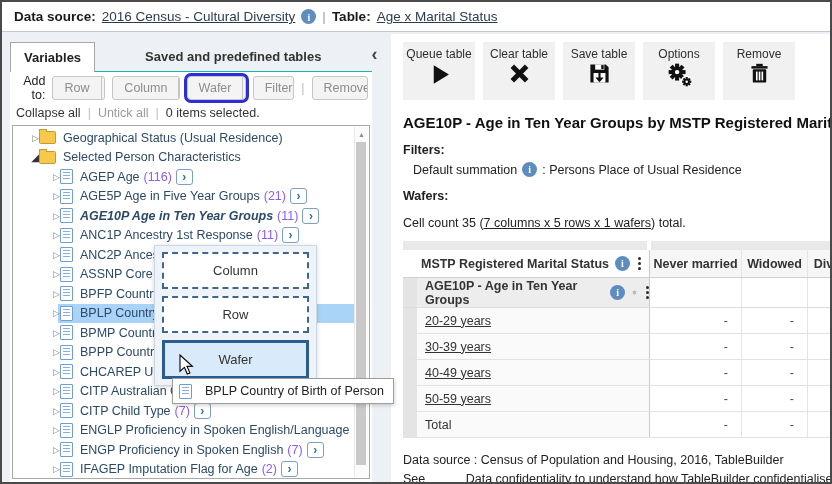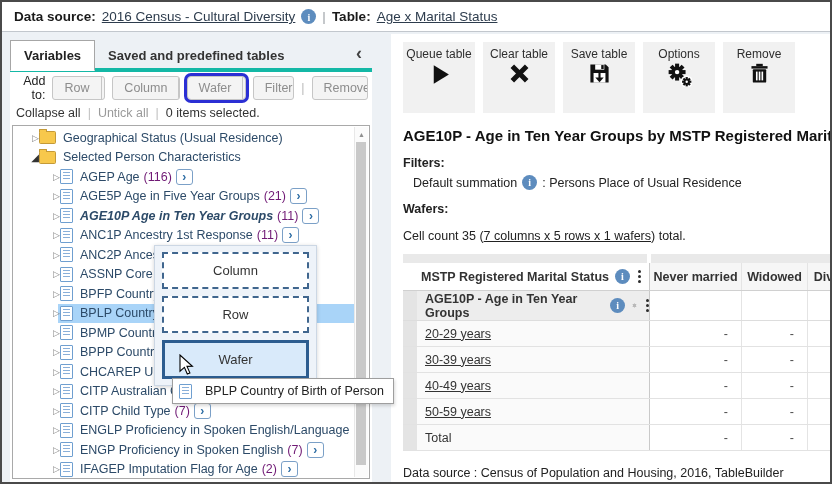--- a/index.html
+++ b/index.html
@@ -7,22 +7,22 @@
     background:#edf1f5;overflow:hidden;font-family:"Liberation Sans",sans-serif;}
   
   .topbar{position:absolute;left:0;top:0;width:100%;height:30px;background:#fff;border-bottom:1px solid #c2c7cd;
     display:flex;align-items:center;gap:6px;padding-left:12px;box-sizing:border-box;font-size:13.5px;color:#1a1a1a;}
   .tb-label{font-weight:bold;}
   .tb-link{color:#2d3c4d;text-decoration:underline;cursor:pointer;}
   .sep{color:#9aa0a6;}
   .info{width:15px;height:15px;border-radius:50%;background:#5d8cbe;color:#fff;text-align:center;flex:none;display:inline-block;}
   .info::before{content:"i";font:bold 10px/15px "Liberation Serif",serif;}
   
-  .tabs-row{position:absolute;left:8px;top:40px;width:362px;height:30px;border-bottom:4px solid #14b8a6;
-    display:flex;align-items:center;box-sizing:border-box;}
+  .tabs-row{position:absolute;left:8px;top:40px;width:362px;height:30px;border-bottom:1px solid #14b8a6;
+    display:flex;align-items:center;box-sizing:border-box;gap:37px;}
   .tab{font-weight:bold;font-size:13px;color:#333;padding:7px 13px;cursor:pointer;white-space:nowrap;}
   .tab.active{background:#fff;border:1px solid #a6a6a6;border-bottom:1px solid #fff;margin-bottom:-1px;color:#222;}
   .collapse-toggle{margin-left:auto;margin-right:10px;font-size:18px;font-weight:bold;color:#444;line-height:1;padding-bottom:5px;cursor:pointer;}
   .panel-body{position:absolute;left:8px;top:70px;width:362px;height:410px;background:#fff;box-sizing:border-box;text-align:right;}
   .addto-row{display:flex;align-items:center;gap:7px;height:31px;padding:0 4px;box-sizing:border-box;font-size:12.5px;color:#222;}
   .btn{display:inline-flex;align-items:stretch;border:1px solid #c6c6c6;border-radius:3px;background:#f4f4f4;
     color:#8d8d8d;font-size:12.5px;overflow:hidden;cursor:pointer;}
   .btn .main{padding:4px 11px;}
   .btn .caret{border-left:1px solid #c6c6c6;padding:4px 6px;font-size:8px;display:flex;align-items:center;color:#7a7a7a;}
   .btn.focused{box-shadow:0 0 0 3px #2b2fd4;border-radius:4px;}
@@ -38,41 +38,41 @@
   .tree-row.selected{background:linear-gradient(to right,transparent 45px,#a9d4f8 45px);}
   .arrow{width:16px;flex:none;font-size:9px;color:#858585;}
   .arrow.open{color:#333;font-size:10px;}
   .folder-ic{width:15px;height:11px;background:#f7c84c;border:1px solid #c49a38;border-radius:1.5px;position:relative;margin-right:7px;flex:none;}
   .folder-ic::before{content:"";position:absolute;top:-3px;left:-1px;width:6px;height:2px;background:#f7c84c;border:1px solid #c49a38;border-bottom:none;border-radius:1px 1px 0 0;}
   .doc-ic{width:11px;height:13px;background:#fff;border:1px solid #6f9fd0;border-radius:1px;position:relative;margin-right:7px;flex:none;}
   .doc-ic::after{content:"";position:absolute;left:2px;right:2px;top:2px;bottom:2px;
     background:repeating-linear-gradient(to bottom,#89afd9 0,#89afd9 1px,transparent 1px,transparent 3px);}
   .lbl{margin-right:4px;}
   .lbl.intable{font-style:italic;font-weight:bold;}
-  .cnt{color:#701a75;margin-right:4px;}
+  .cnt{color:#8b5cf6;margin-right:4px;}
   .drill{width:15px;height:14px;border:1px solid #7ba0c7;border-radius:3px;color:#2e6da4;font-size:12px;font-weight:bold;
     display:inline-flex;align-items:center;justify-content:center;background:#fff;line-height:1;flex:none;cursor:pointer;}
   .scrollbar{position:absolute;top:1px;right:1px;bottom:1px;width:13px;background:#fbfbfb;border-left:1px solid #e8e8e8;}
   .sb-up{height:14px;display:flex;align-items:center;justify-content:center;font-size:7px;color:#8f8f8f;cursor:pointer;}
   .sb-thumb{position:absolute;top:15px;bottom:12px;left:1px;width:10px;background:#c9c9c9;cursor:pointer;}
   
   .drop-overlay{position:absolute;left:152px;top:243px;width:163px;height:141px;background:#eef3f9;border:1px solid #ccd7e4;
     box-shadow:0 1px 4px rgba(0,0,0,.18);box-sizing:border-box;padding:6px 7px;display:flex;flex-direction:column;gap:7px;z-index:5;}
   .zone{flex:1;border:2px dashed #40668e;background:#fff;display:flex;align-items:center;justify-content:center;
     font-size:13px;color:#333;box-sizing:border-box;}
   .zone.active{border:3px solid #2c5c8f;background:#d9eafa;}
   .drag-ghost{position:absolute;left:170px;top:376px;height:24px;background:#fff;border:1px solid #9e9e9e;
     box-shadow:1px 2px 3px rgba(0,0,0,.15);display:inline-flex;align-items:center;gap:6px;padding:0 9px 0 6px;
     font-size:12.5px;color:#222;z-index:6;white-space:nowrap;}
   .cursor{position:absolute;left:176px;top:352px;z-index:7;}
   
   .right-panel{position:absolute;left:389px;top:32px;width:443px;height:450px;background:#fff;
     padding:8px 0 0 12px;box-sizing:border-box;overflow:hidden;}
   .toolbar{display:flex;gap:8px;}
-  .tool-btn{width:72px;height:71px;background:#f1f1f1;text-align:center;flex:none;cursor:pointer;}
+  .tool-btn{width:72px;height:58px;background:#f1f1f1;text-align:center;flex:none;cursor:pointer;}
   .t-label{font-size:12px;color:#2e2e2e;margin-top:5px;}
   .t-icon{margin-top:1px;height:28px;}
   .view-title{font-size:15px;font-weight:bold;color:#111;margin:14px 0 12px;white-space:nowrap;}
   .filters-label,.wafers-label{font-size:12.5px;font-weight:bold;color:#222;}
   .filter-line{font-size:12.5px;color:#222;padding-left:10px;margin:5px 0 12px;display:flex;align-items:center;gap:5px;}
   .cellcount{font-size:12.5px;color:#222;margin:13px 0 11px;}
   .cc-link{text-decoration:underline;cursor:pointer;}
   
   .grid{width:470px;font-size:12.5px;color:#333;}
   .band{display:flex;height:9px;}

